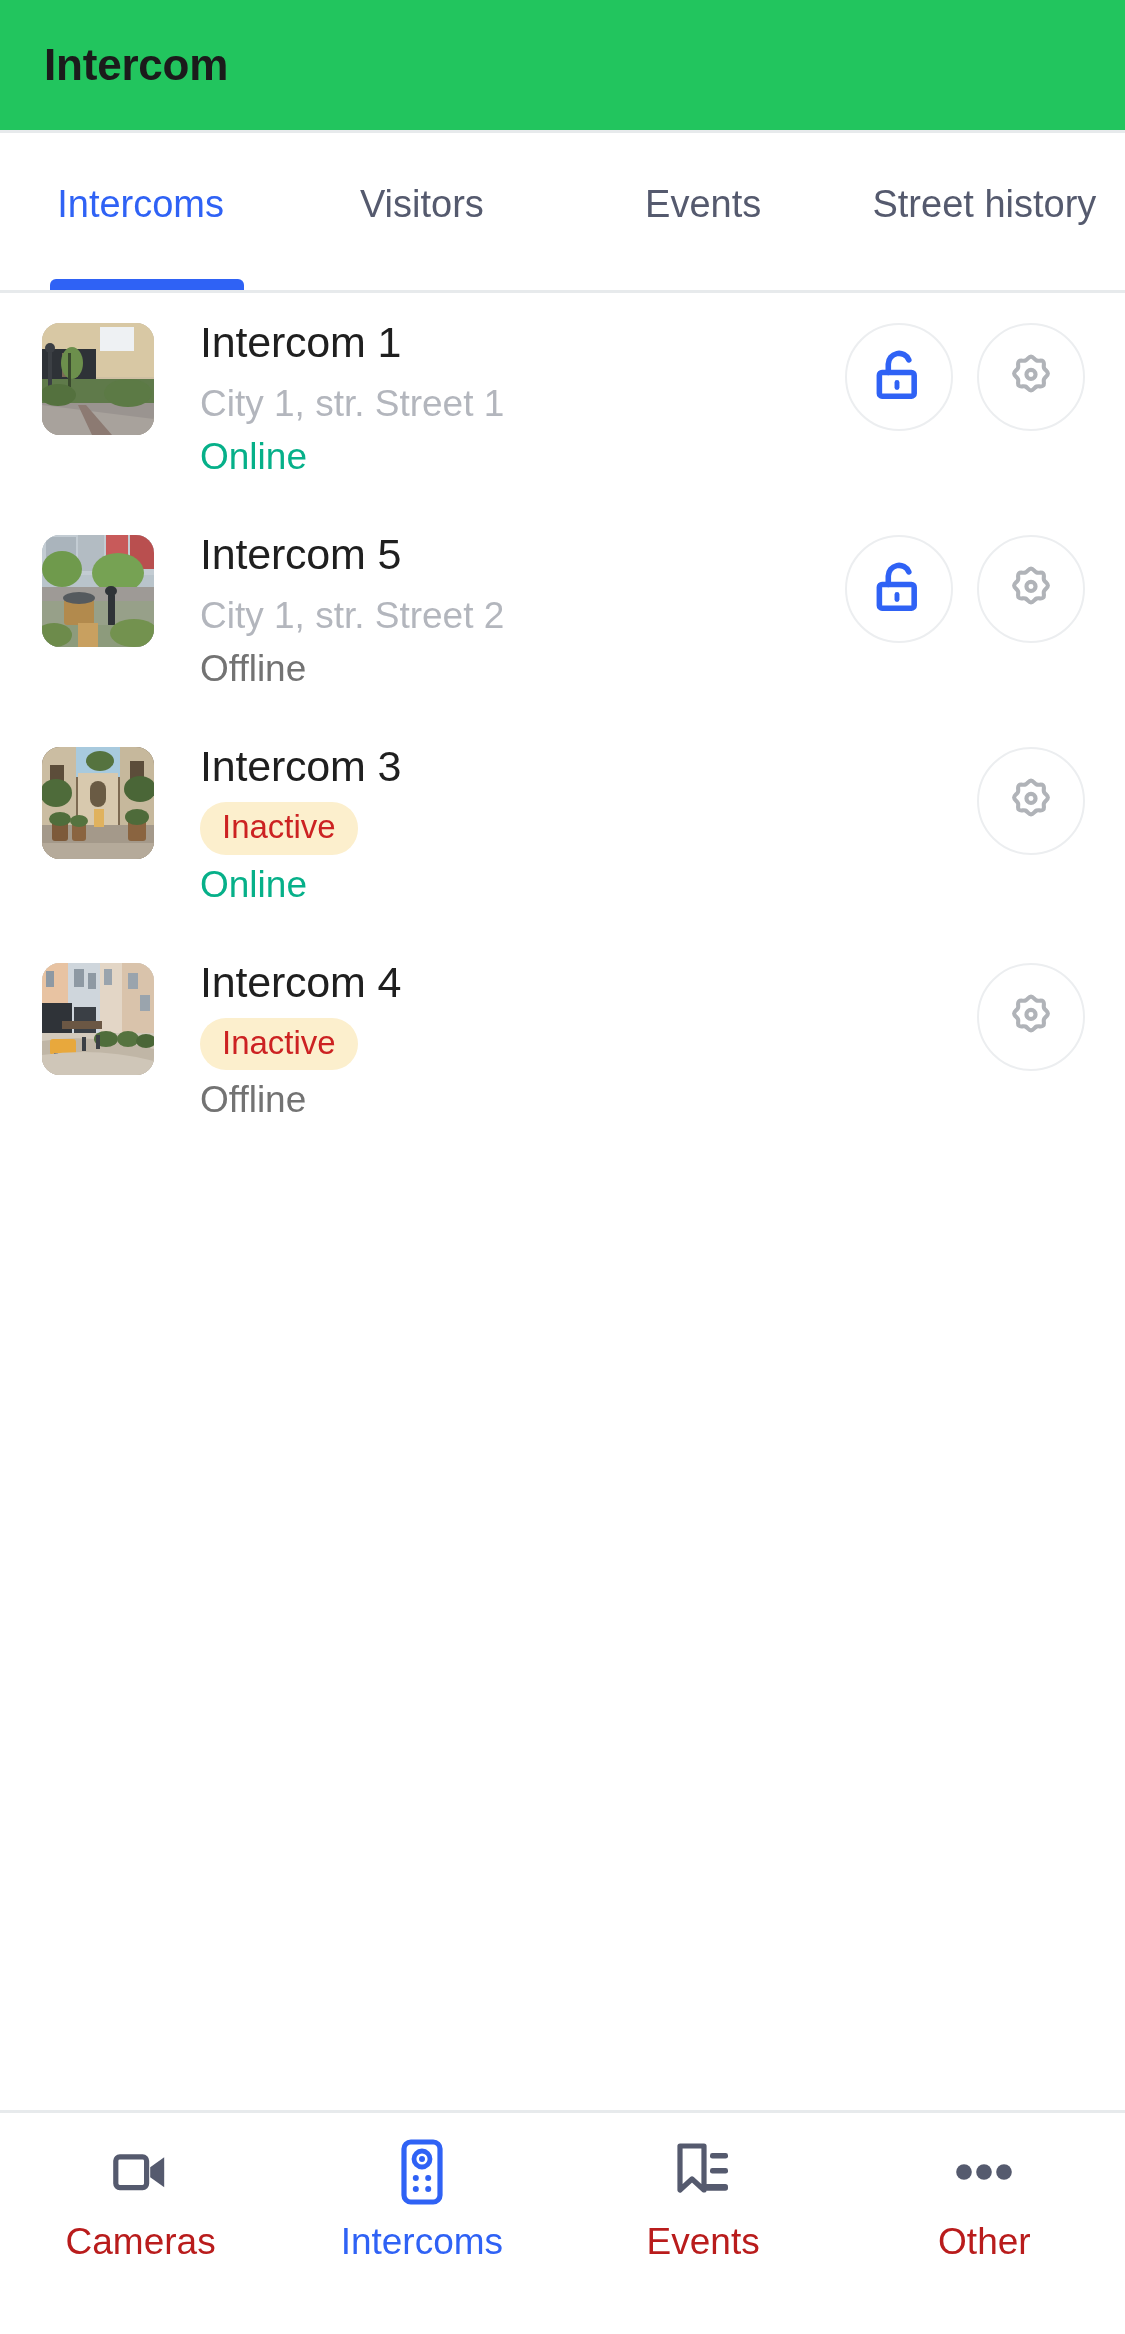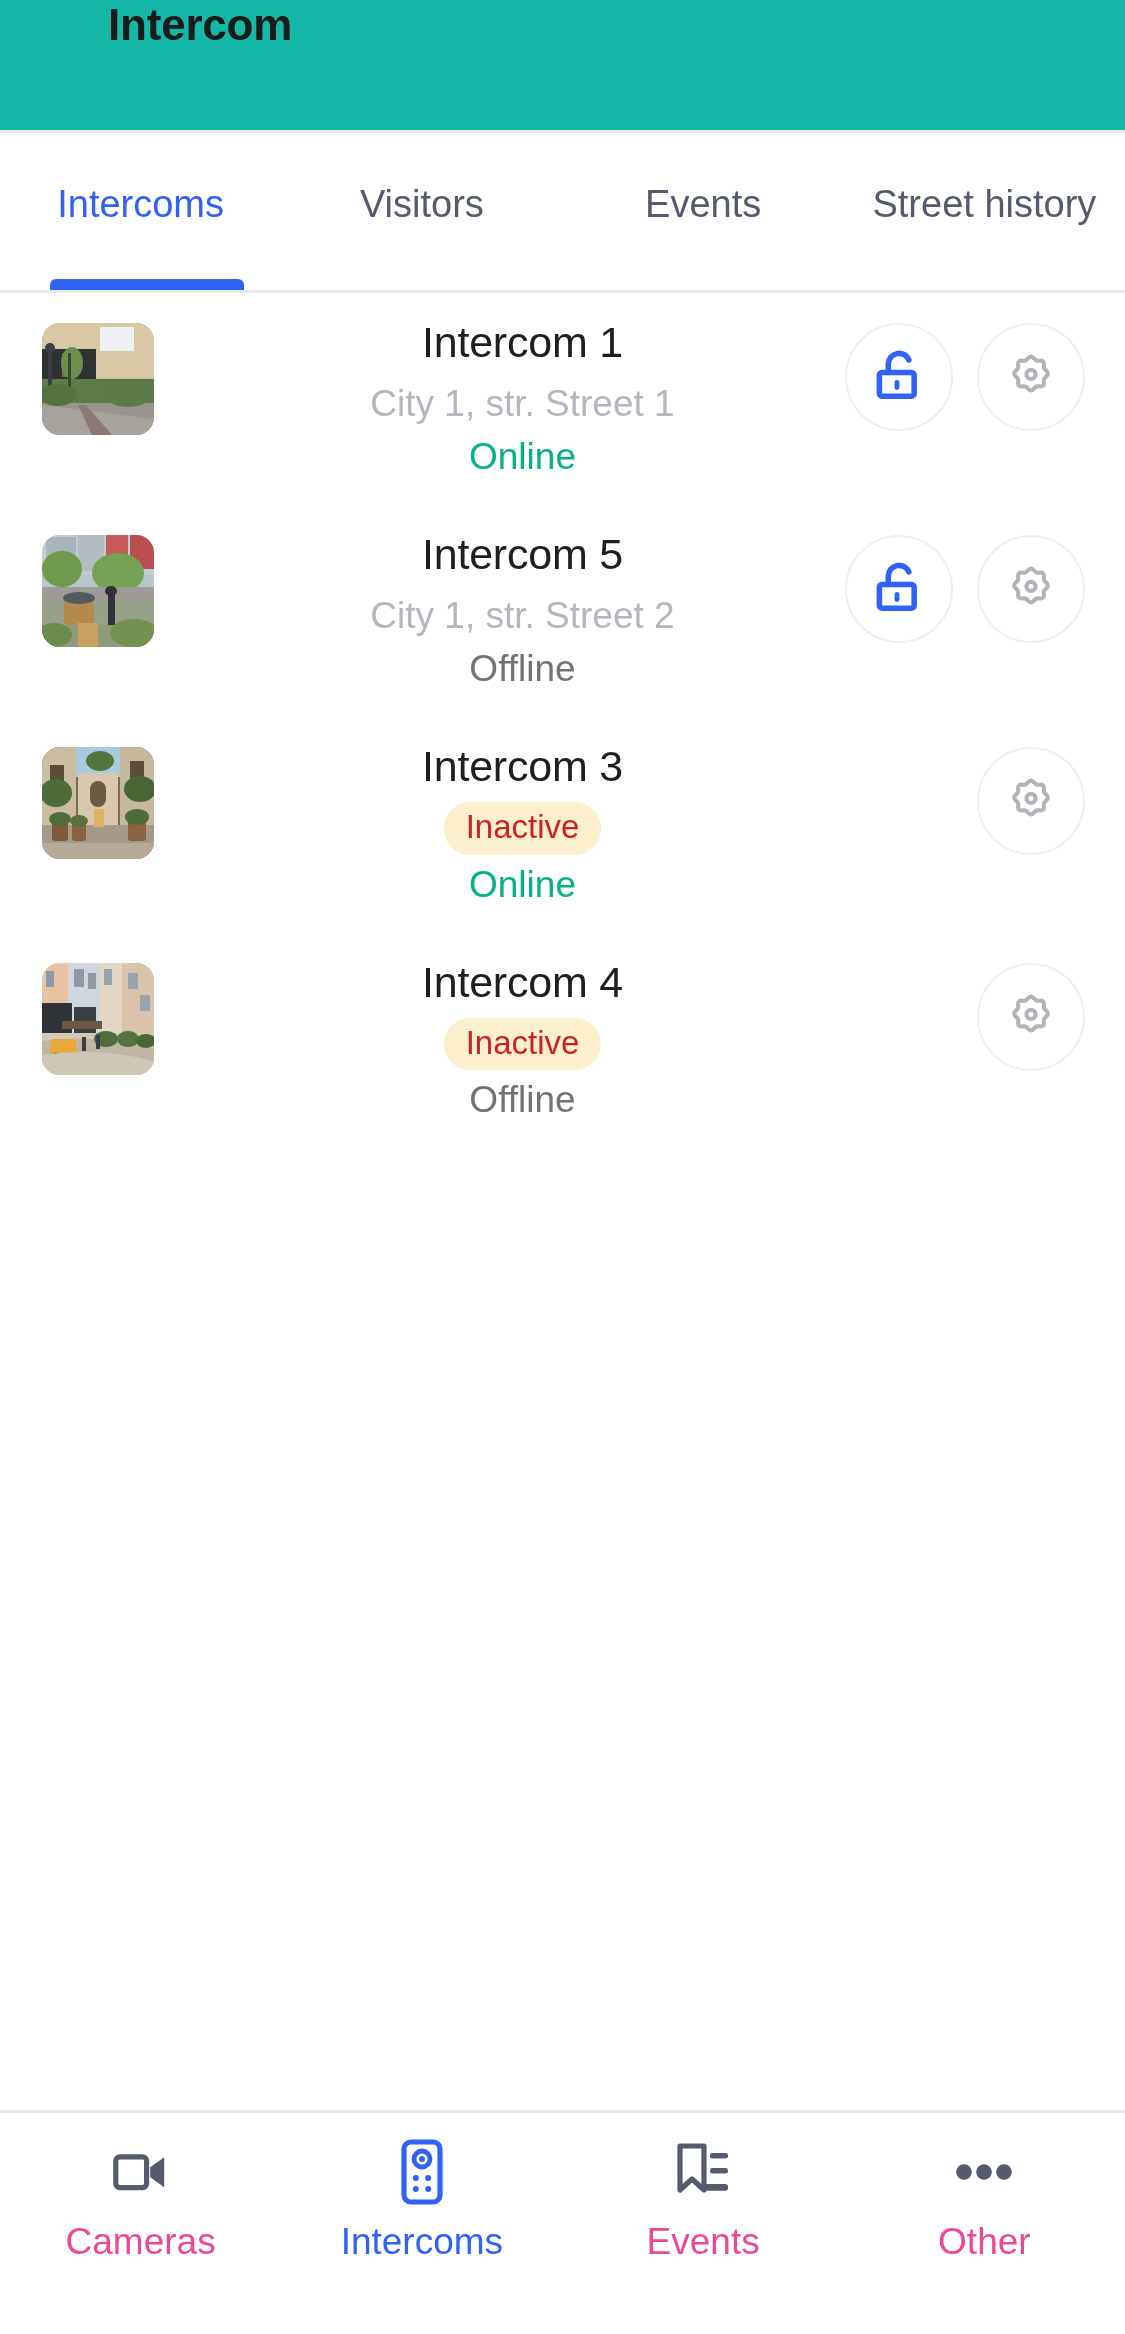--- a/index.html
+++ b/index.html
@@ -18,23 +18,24 @@
     display: flex;
     flex-direction: column;
     overflow: hidden;
   }
 
   
   .appbar {
     height: 133px;
     flex: 0 0 133px;
     display: flex;
-    padding-left: 108px;
+    align-items: center;
+    padding-left: 44px;
     border-bottom: 3px solid #e7eaec;
-    background: #14b8a6;
+    background: #22c55e;
   }
   .appbar-title {
     font-size: 44px;
     font-weight: 700;
     color: #1b1b1b;
     letter-spacing: -0.2px;
   }
 
   
   .tabbar {
@@ -94,21 +95,20 @@
     margin-top: 6px;
     background: #c9cdd2;
   }
   .thumb svg { display: block; width: 112px; height: 112px; }
 
   .item-body {
     flex: 1 1 auto;
     padding-left: 46px;
     padding-top: 0px;
     min-width: 0;
-    text-align: center;
   }
   .item-title {
     font-size: 43px;
     color: #1f1f1f;
     line-height: 1.18;
     letter-spacing: -0.2px;
     white-space: nowrap;
   }
   .item-subtitle {
     font-size: 37px;
@@ -185,21 +185,21 @@
     font-family: "Liberation Sans", sans-serif;
   }
   .navicon {
     height: 66px;
     display: flex;
     align-items: center;
     justify-content: center;
   }
   .navlabel {
     font-size: 37px;
-    color: #ec4899;
+    color: #b91c1c;
     line-height: 1;
   }
   .navitem.active .navlabel { color: #2f62f5; }
 </style>
 </head>
 <body>
 
 <div class="screen">
 
   <div class="appbar">

